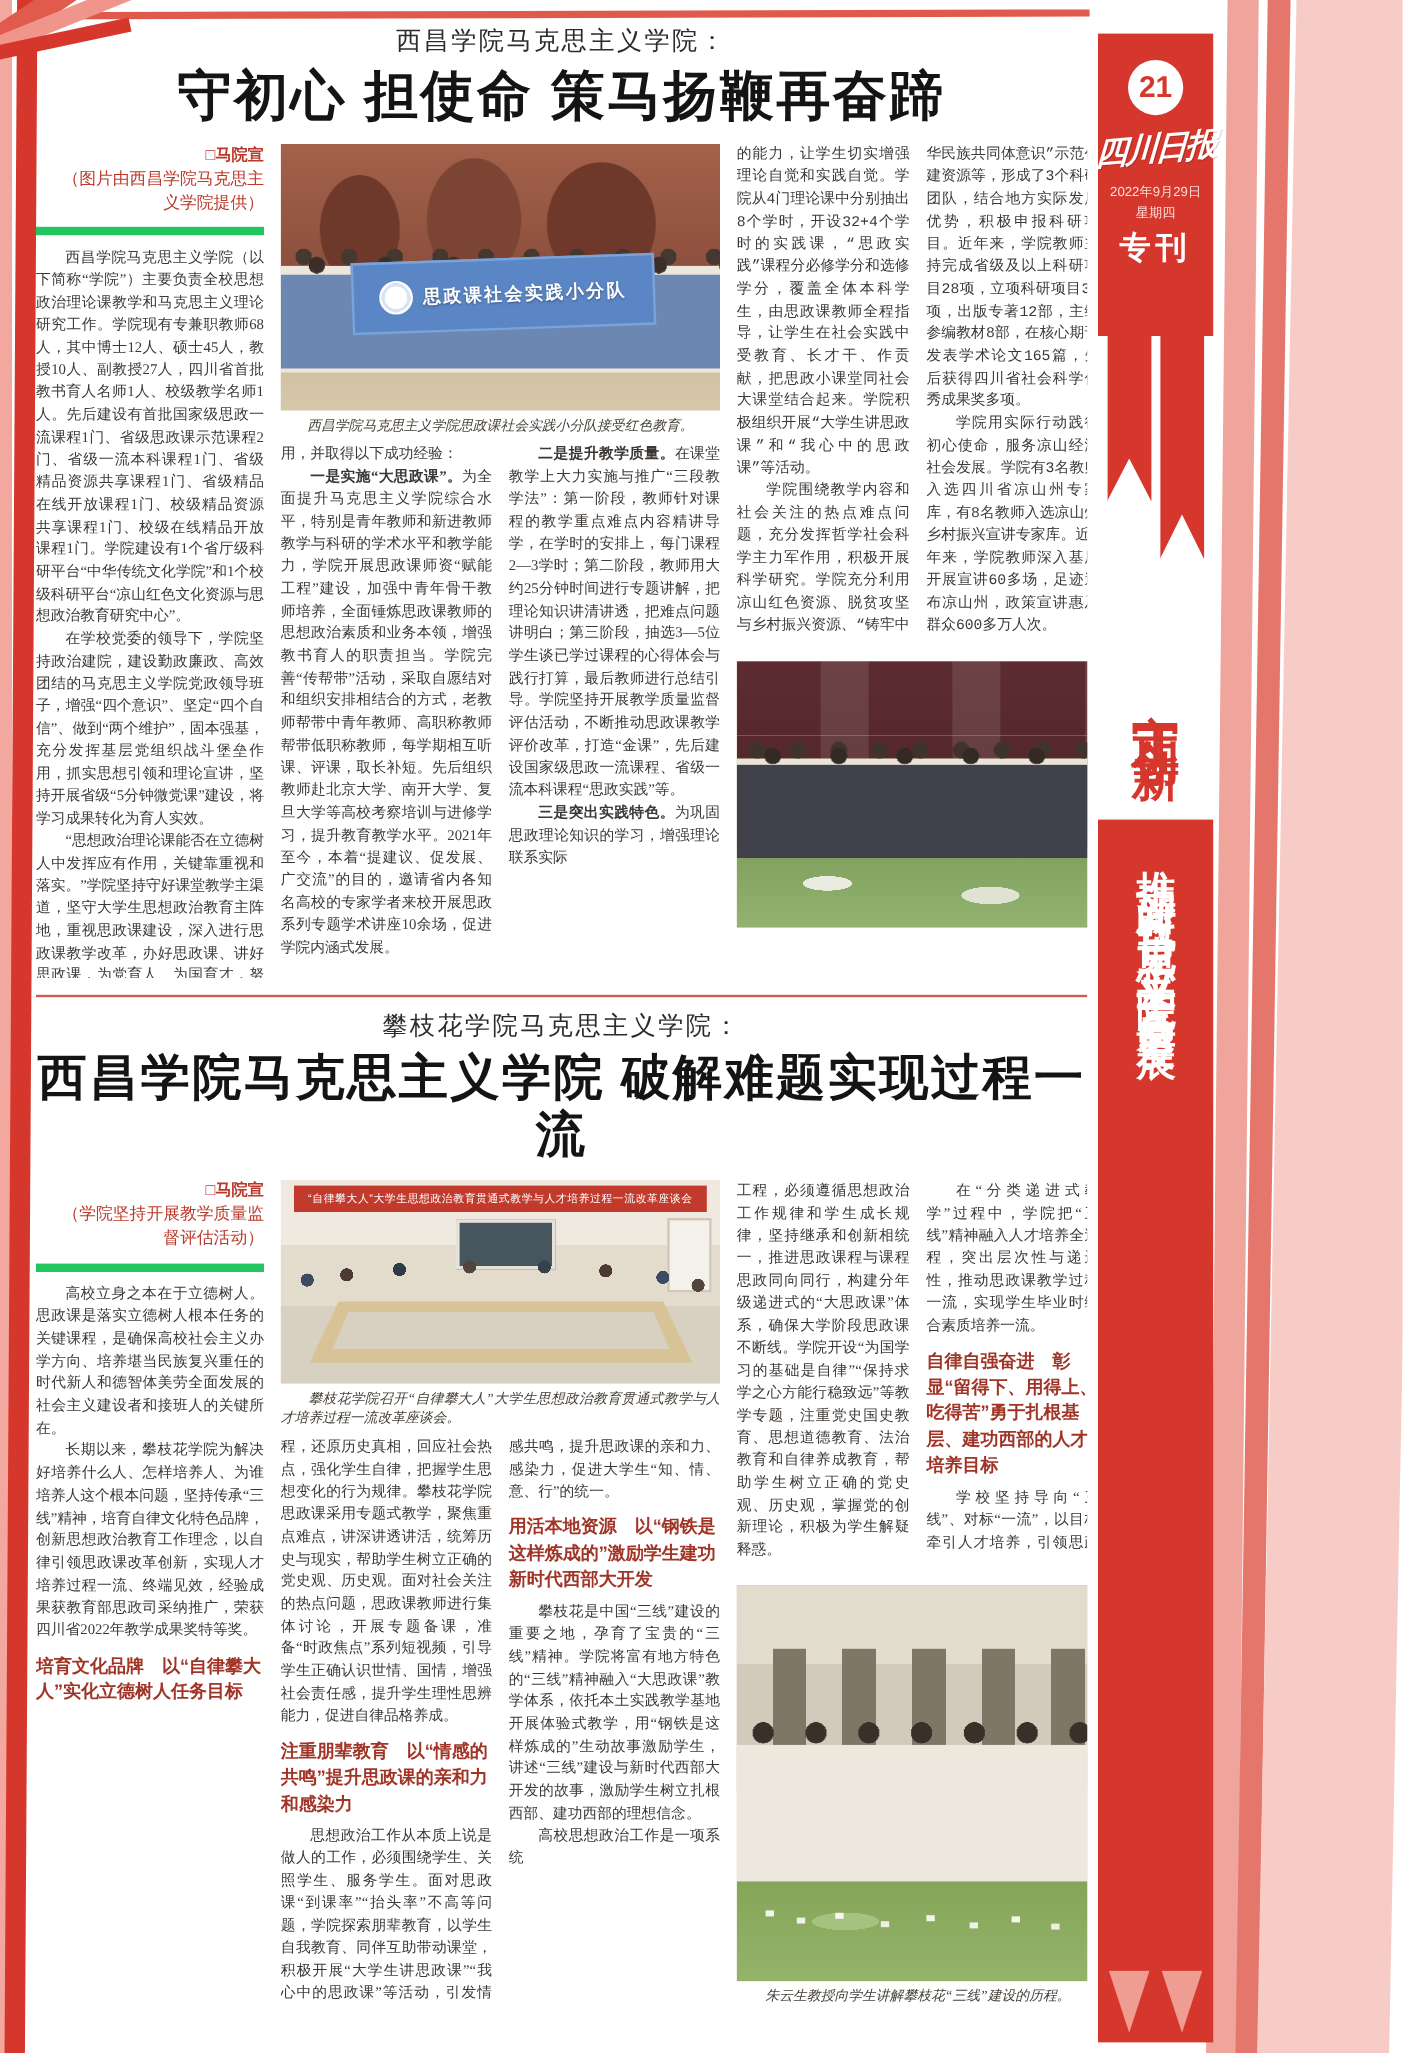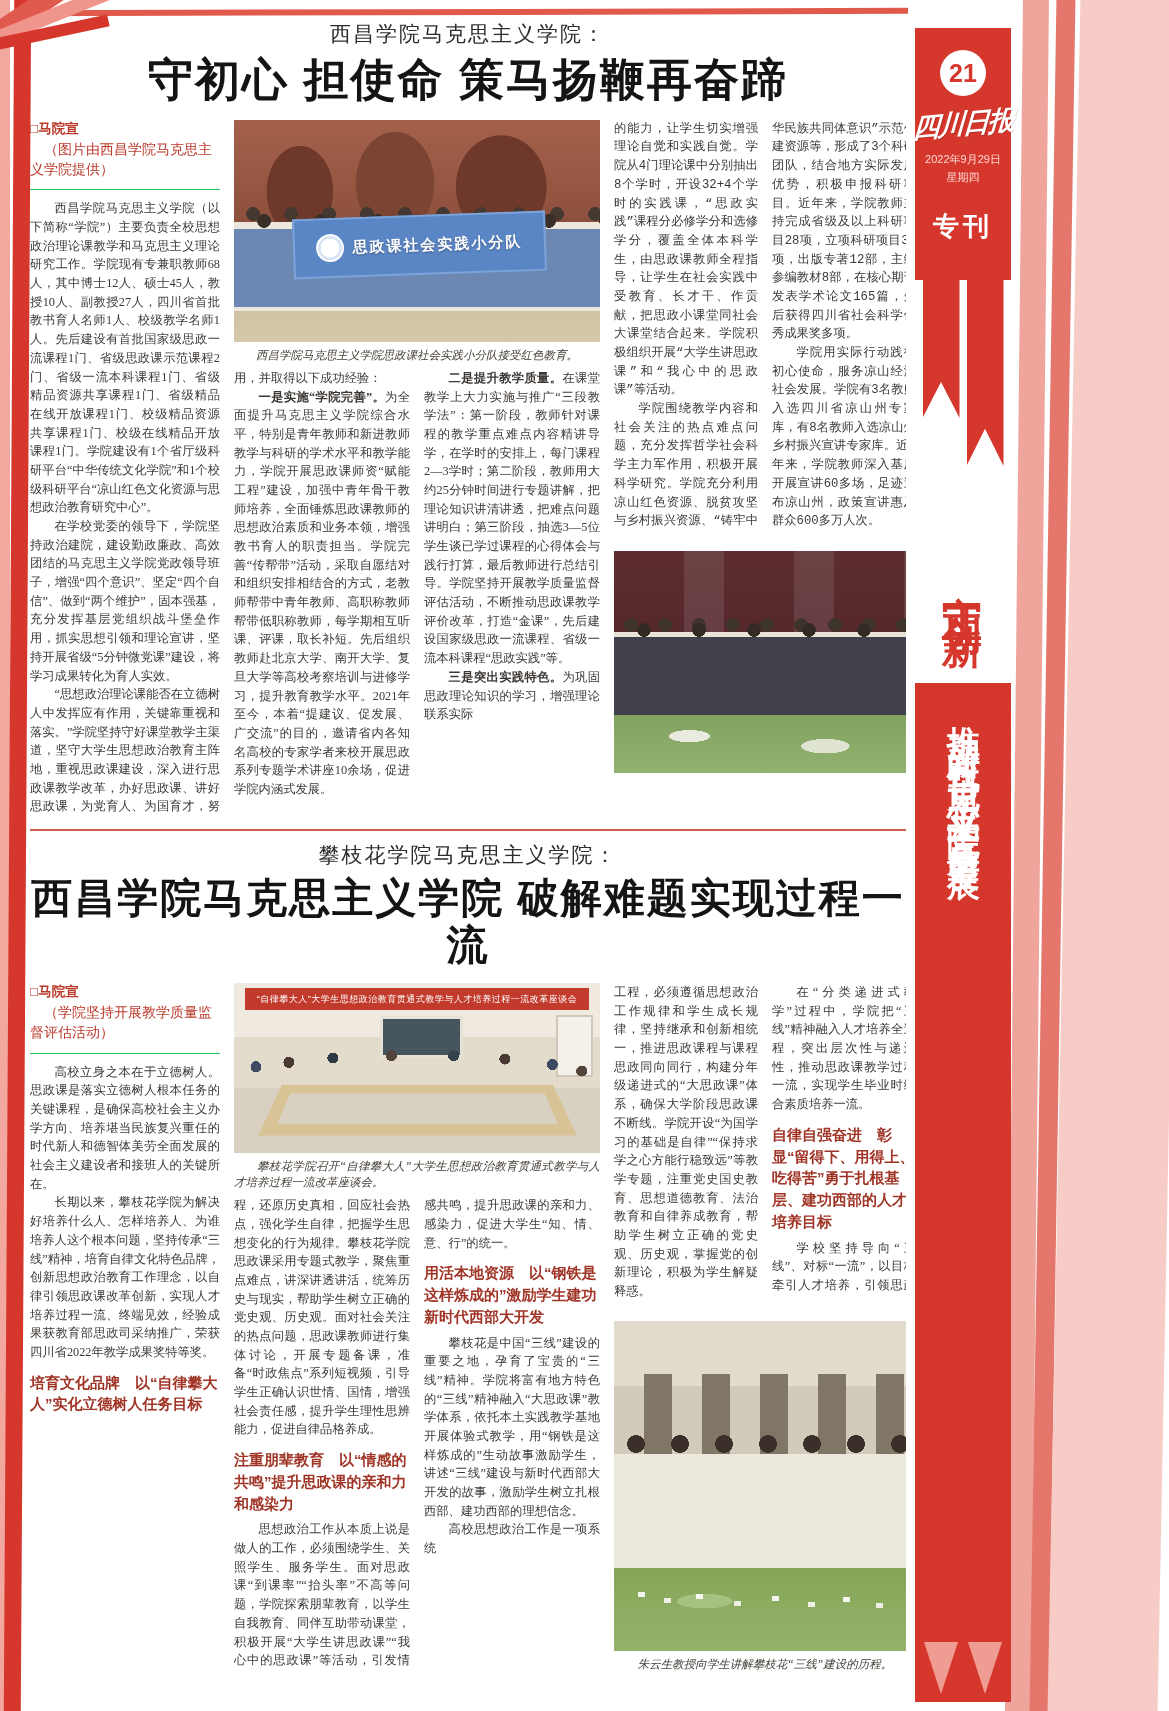--- a/index.html
+++ b/index.html
@@ -17,21 +17,21 @@
   .stack3{position:absolute;left:1064px;top:-8px;width:110px;height:1727px;background:#f7ccc6;transform:rotate(1.1deg);}
   
   .sidebar{position:absolute;left:915px;top:28px;width:96px;height:1674px;display:flex;flex-direction:column;z-index:5;}
   .sb-top{background:#d6372c;height:252px;display:flex;flex-direction:column;align-items:center;padding-top:22px;box-sizing:border-box;}
   .num{width:46px;height:46px;border-radius:50%;background:#fff;color:#d6372c;font-weight:bold;font-size:25px;
        display:flex;align-items:center;justify-content:center;font-family:"Liberation Sans",sans-serif;}
   .paper-logo{color:#fff;font-weight:bold;font-style:italic;font-size:27px;margin-top:10px;letter-spacing:-2px;
        transform:rotate(-5deg) skewX(-8deg);text-shadow:1px 1px 0 rgba(0,0,0,.15);white-space:nowrap;}
   .sb-date{color:#ffd9d4;font-size:11px;margin-top:10px;font-family:"Liberation Sans",sans-serif;}
   .sb-week{color:#ffd9d4;font-size:11px;margin-top:3px;font-family:"Liberation Sans",sans-serif;}
-  .sb-edition{color:#fff;font-size:26px;font-weight:800;margin-top:24px;letter-spacing:4px;font-family:"Liberation Sans",sans-serif;text-align:center;}
+  .sb-edition{color:#fff;font-size:26px;font-weight:800;margin-top:4px;letter-spacing:4px;font-family:"Liberation Sans",sans-serif;text-align:center;}
   .sb-ribbons{height:205px;display:flex;justify-content:center;gap:7px;background:transparent;}
   .ribbon{width:37px;background:#d6372c;}
   .r1{height:138px;clip-path:polygon(0 0,100% 0,100% 100%,50% 74%,0 100%);}
   .r2{height:186px;clip-path:polygon(0 0,100% 0,100% 100%,50% 80%,0 100%);}
   .vtext{writing-mode:vertical-rl;text-orientation:upright;}
   .sb-szcx{height:198px;display:flex;align-items:center;justify-content:center;
        color:#d6372c;font-size:40px;font-weight:900;letter-spacing:10px;font-family:"Liberation Sans",sans-serif;}
   .sb-main{flex:1;background:#d6372c;position:relative;display:flex;justify-content:center;padding-top:16px;box-sizing:border-box;}
   .sb-slogan{color:#fff;font-size:33px;font-weight:700;letter-spacing:9px;font-family:"Liberation Sans",sans-serif;}
   .chev{position:absolute;bottom:8px;width:34px;height:52px;background:#ef9c92;clip-path:polygon(0 0,100% 0,50% 100%);}
@@ -39,21 +39,21 @@
   
   .content{position:absolute;left:30px;top:20px;width:876px;z-index:4;}
   .kicker{text-align:center;font-size:21px;color:#2e2c2a;letter-spacing:2px;font-family:"Liberation Sans",sans-serif;}
   .headline{margin:6px 0 0 0;text-align:center;font-size:45px;font-weight:900;letter-spacing:2px;color:#141414;
        font-family:"Liberation Sans",sans-serif;line-height:1.15;}
   .headline.h2{font-size:41px;}
   .bodygrid{display:flex;gap:14px;margin-top:14px;height:695px;overflow:hidden;}
   .col-a{width:190px;flex:none;}
   .col-mid{width:366px;flex:none;display:flex;flex-direction:column;}
   .col-right{width:302px;flex:none;display:flex;flex-direction:column;}
-  .byline{color:#bb3a2c;border-bottom:1px solid #22c55e;padding-bottom:9px;margin-bottom:9px;}
+  .byline{color:#bb3a2c;border-bottom:7px solid #22c55e;padding-bottom:9px;margin-bottom:9px;text-align:right;}
   .byline-name{font-weight:bold;font-size:13.5px;}
   .byline-note{font-size:14px;text-indent:1em;line-height:1.45;margin-top:2px;}
   .p{margin:0;font-size:12.3px;line-height:1.52;text-align:justify;text-indent:2em;color:#3c3835;}
   .p.noind{text-indent:0;}
   .p b{font-weight:bold;}
   .flow2{column-count:2;column-gap:14px;column-fill:auto;overflow:hidden;}
   .mid-text{height:447px;}
   .right-text{height:423px;margin-bottom:8px;font-family:Liberation Mono, monospace;}
   .mid-text2{height:483px;}
   .right-text2{height:330px;margin-bottom:8px;}
@@ -178,21 +178,21 @@
             <div class="layer crowd p1-crowd1"></div>
             <div class="layer crowd p1-crowd2"></div>
             <div class="p1-banner">
               <span class="emblem"></span>
               <span>思政课社会实践小分队</span>
             </div>
           </div>
           <div class="cap center">西昌学院马克思主义学院思政课社会实践小分队接受红色教育。</div>
           <div class="flow2 mid-text">
             <p class="p noind"><b></b><span>用，并取得以下成功经验：</span></p>
-            <p class="p"><b>一是实施“学院完善”。</b><span>为全面提升马克思主义学院综合水平，特别是青年教师和新进教师教学与科研的学术水平和教学能力，学院开展思政课师资“赋能工程”建设，加强中青年骨干教师培养，全面锤炼思政课教师的思想政治素质和业务本领，增强教书育人的职责担当。学院完善“传帮带”活动，采取自愿结对和组织安排相结合的方式，老教师帮带中青年教师、高职称教师帮带低职称教师，每学期相互听课、评课，取长补短。先后组织教师赴北京大学、南开大学、复旦大学等高校考察培训与进修学习，提升教育教学水平。2021年至今，本着“提建议、促发展、广交流”的目的，邀请省内各知名高校的专家学者来校开展思政系列专题学术讲座10余场，促进学院内涵式发展。</span></p>
+            <p class="p"><b>一是实施“大思政课”。</b><span>为全面提升马克思主义学院综合水平，特别是青年教师和新进教师教学与科研的学术水平和教学能力，学院开展思政课师资“赋能工程”建设，加强中青年骨干教师培养，全面锤炼思政课教师的思想政治素质和业务本领，增强教书育人的职责担当。学院完善“传帮带”活动，采取自愿结对和组织安排相结合的方式，老教师帮带中青年教师、高职称教师帮带低职称教师，每学期相互听课、评课，取长补短。先后组织教师赴北京大学、南开大学、复旦大学等高校考察培训与进修学习，提升教育教学水平。2021年至今，本着“提建议、促发展、广交流”的目的，邀请省内各知名高校的专家学者来校开展思政系列专题学术讲座10余场，促进学院内涵式发展。</span></p>
             <p class="p"><b>二是提升教学质量。</b><span>在课堂教学上大力实施与推广“三段教学法”：第一阶段，教师针对课程的教学重点难点内容精讲导学，在学时的安排上，每门课程2—3学时；第二阶段，教师用大约25分钟时间进行专题讲解，把理论知识讲清讲透，把难点问题讲明白；第三阶段，抽选3—5位学生谈已学过课程的心得体会与践行打算，最后教师进行总结引导。学院坚持开展教学质量监督评估活动，不断推动思政课教学评价改革，打造“金课”，先后建设国家级思政一流课程、省级一流本科课程“思政实践”等。</span></p>
             <p class="p"><b>三是突出实践特色。</b><span>为巩固思政理论知识的学习，增强理论联系实际</span></p>
           </div>
         </div>
 
         <div class="col-right">
           <div class="flow2 right-text">
             <p class="p noind"><span>的能力，让学生切实增强理论自觉和实践自觉。学院从4门理论课中分别抽出8个学时，开设32+4个学时的实践课，“思政实践”课程分必修学分和选修学分，覆盖全体本科学生，由思政课教师全程指导，让学生在社会实践中受教育、长才干、作贡献，把思政小课堂同社会大课堂结合起来。学院积极组织开展“大学生讲思政课”和“我心中的思政课”等活动。</span></p>
             <p class="p"><span>学院围绕教学内容和社会关注的热点难点问题，充分发挥哲学社会科学主力军作用，积极开展科学研究。学院充分利用凉山红色资源、脱贫攻坚与乡村振兴资源、“铸牢中华民族共同体意识”示范创建资源等，形成了3个科研团队，结合地方实际发展优势，积极申报科研项目。近年来，学院教师主持完成省级及以上科研项目28项，立项科研项目35项，出版专著12部，主编参编教材8部，在核心期刊发表学术论文165篇，先后获得四川省社会科学优秀成果奖多项。</span></p>
             <p class="p"><span>学院用实际行动践行初心使命，服务凉山经济社会发展。学院有3名教师入选四川省凉山州专家库，有8名教师入选凉山州乡村振兴宣讲专家库。近3年来，学院教师深入基层开展宣讲60多场，足迹遍布凉山州，政策宣讲惠及群众600多万人次。</span></p>

